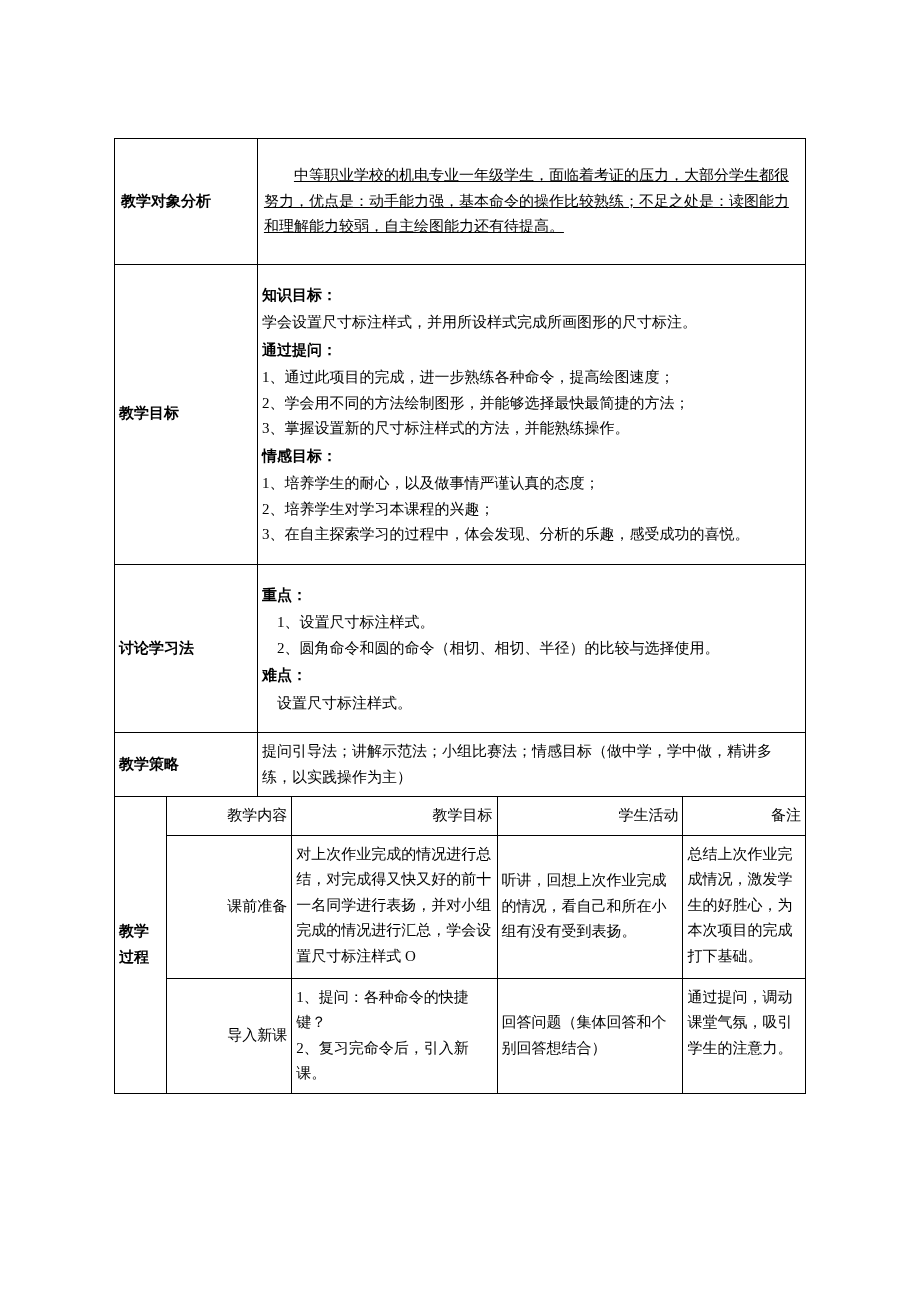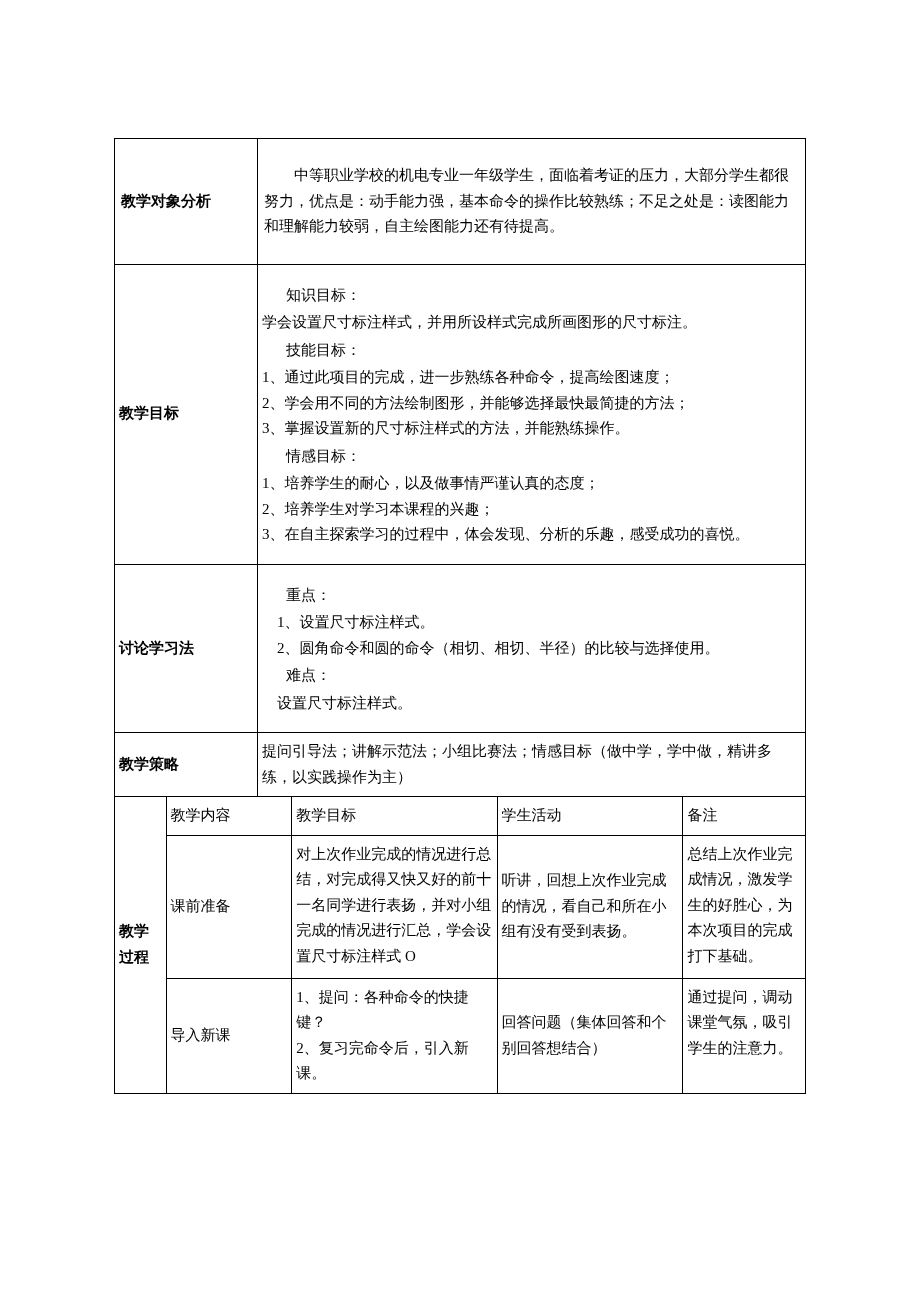--- a/index.html
+++ b/index.html
@@ -27,29 +27,29 @@
       padding: 6px 4px;
       vertical-align: middle;
       word-break: break-all;
       line-height: 1.7;
     }
     .label-cell {
       font-weight: bold;
       margin-left: 39px;
     }
     .section-header {
-      font-weight: normal;
+      font-weight: bold;
       padding: 2px 0;
-      margin-left: 24px;
     }
     .center {
-      text-align: left;
+      text-align: right;
     }
     .indent {
       text-indent: 2em;
+      text-decoration: underline;
     }
     .body-cell {
       padding: 24px 6px 24px 6px;
     }
     .tall {
       padding-top: 16px;
       padding-bottom: 16px;
     }
   </style>
 </head>
@@ -72,21 +72,21 @@
       <td colspan="4" class="body-cell">
         <div class="indent">中等职业学校的机电专业一年级学生，面临着考证的压力，大部分学生都很努力，优点是：动手能力强，基本命令的操作比较熟练；不足之处是：读图能力和理解能力较弱，自主绘图能力还有待提高。</div>
       </td>
     </tr>
 
     <tr>
       <td class="label-cell tall" colspan="2">教学目标</td>
       <td colspan="4" class="tall">
         <div class="section-header">知识目标：</div>
         <div>学会设置尺寸标注样式，并用所设样式完成所画图形的尺寸标注。</div>
-        <div class="section-header">技能目标：</div>
+        <div class="section-header">通过提问：</div>
         <div>1、通过此项目的完成，进一步熟练各种命令，提高绘图速度；</div>
         <div>2、学会用不同的方法绘制图形，并能够选择最快最简捷的方法；</div>
         <div>3、掌握设置新的尺寸标注样式的方法，并能熟练操作。</div>
         <div class="section-header">情感目标：</div>
         <div>1、培养学生的耐心，以及做事情严谨认真的态度；</div>
         <div>2、培养学生对学习本课程的兴趣；</div>
         <div>3、在自主探索学习的过程中，体会发现、分析的乐趣，感受成功的喜悦。</div>
       </td>
     </tr>
 

